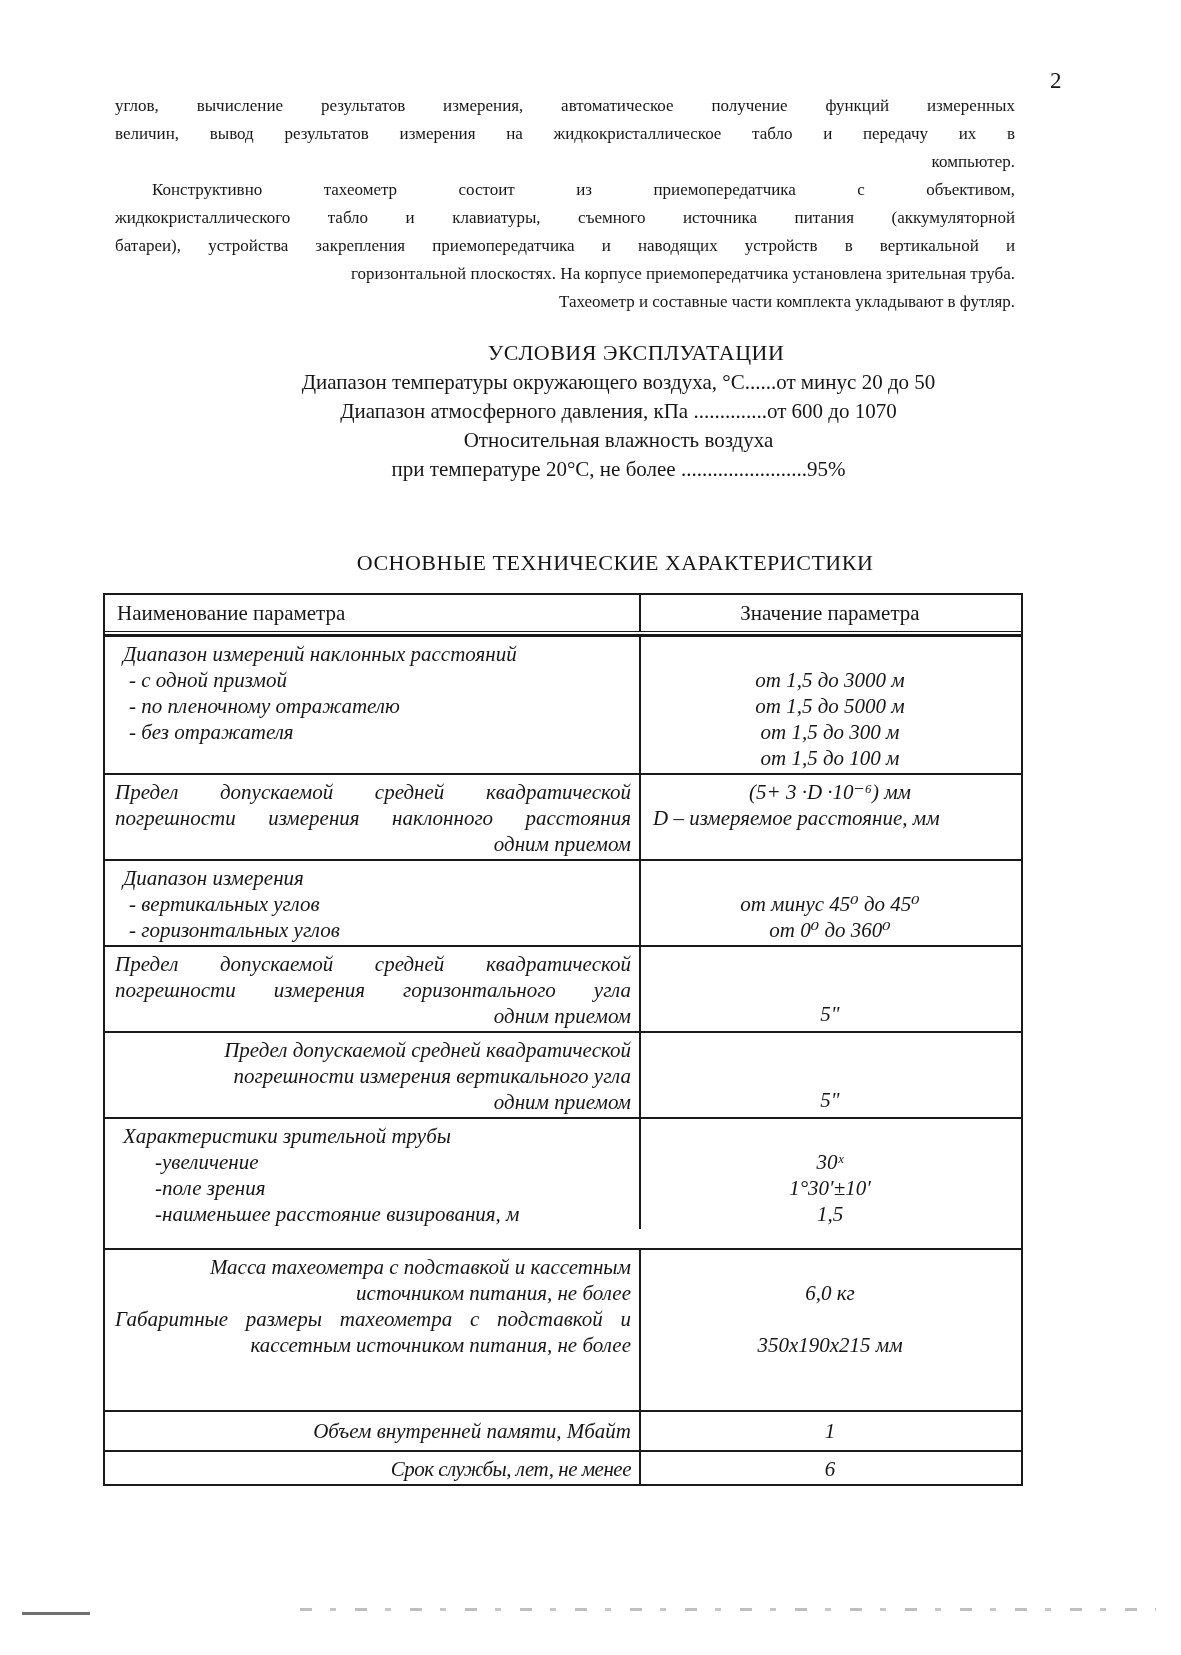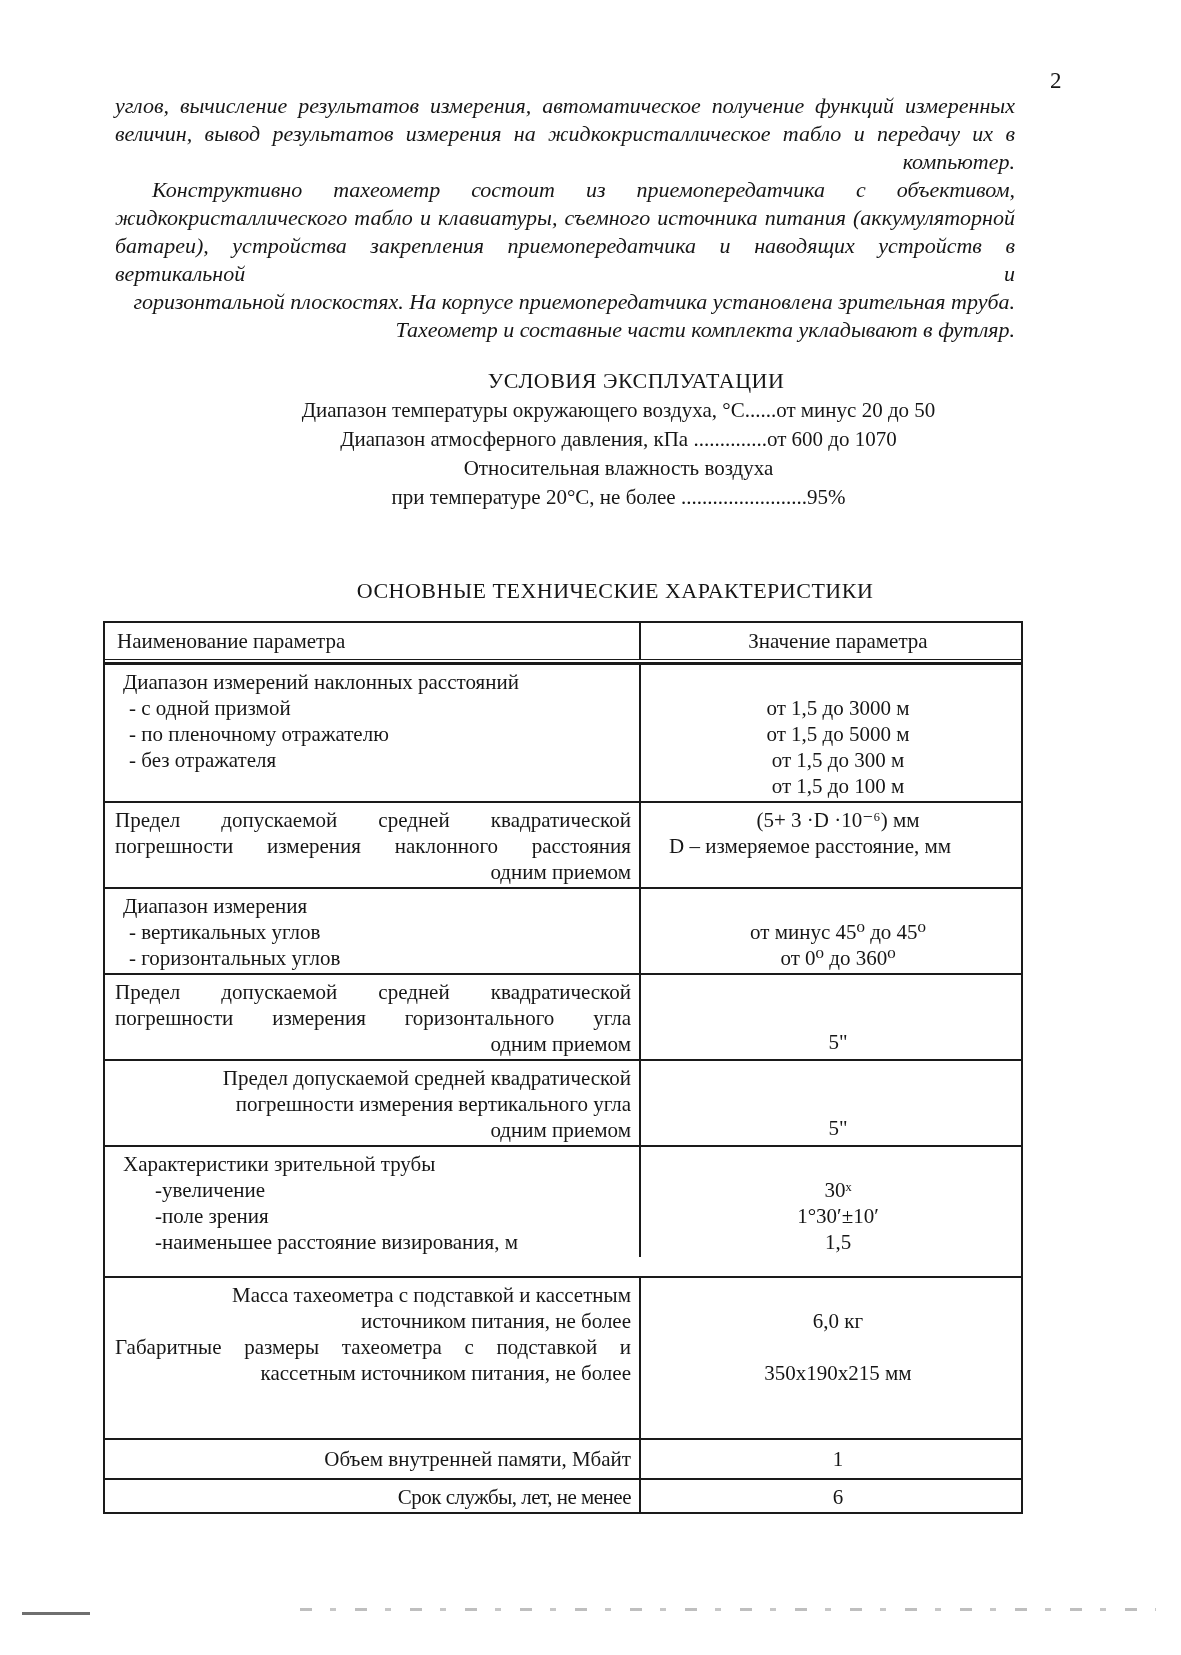--- a/index.html
+++ b/index.html
@@ -11,21 +11,21 @@
     font-family:"Liberation Serif","DejaVu Serif",serif;
     overflow:hidden;
   }
   .pageno {
     position:absolute; top:68px; left:1050px;
     font-size:23px;
   }
   .content {
     position:absolute; left:115px; top:92px; width:900px;
   }
-  .iline { font-size:22px; line-height:28px; min-height:28px;font-style:italic; }
+  .iline { font-size:17px; line-height:28px; min-height:28px; }
   .fill  { text-align:justify; text-align-last:justify; }
   .plain { text-align:right; }
   .ind   { text-indent:37px; }
 
   .heading {
     font-size:22px; line-height:30px; text-align:center;
     letter-spacing:0.5px;
   }
   .h-cond  { margin-top:22px;  margin-left:142px; }
   .h-specs { margin-top:64px; margin-left:100px; }
@@ -37,27 +37,27 @@
   .spec-table {
     margin-left:-12px; margin-top:15px;
     width:916px;
     border:2px solid #1a1a1a;
     font-size:21px;
   }
   .trow {
     display:grid;
     grid-template-columns:536px 1fr;
   }
-  .trow + .trow { border-top:2px solid #1a1a1a; }
+  .trow + .trow { border-top:2px solid #1a1a1a;font-style:italic; }
   .thead { border-bottom:4px double #1a1a1a; min-height:36px; }
   .pc {
     border-right:2px solid #1a1a1a;
     padding:4px 8px 2px 10px;
   }
-  .vc { padding:4px 6px 2px 20px; text-align:center; }
+  .vc { padding:4px 6px 2px 4px; text-align:center; }
   .vc.bottom { display:flex; flex-direction:column; justify-content:flex-end; padding-bottom:4px; }
   .line { line-height:26px; min-height:26px; }
   .hcell-param { padding-top:6px; padding-left:12px; }
   .hcell-value { padding-top:6px; }
   .sub  { margin-left:14px; }
   .sub2 { margin-left:40px; }
   .ttl  { margin-left:8px; }
   .note { text-align:left; padding-left:8px; }
   .r1 { min-height:132px; }
   .r2 { min-height:82px; }

